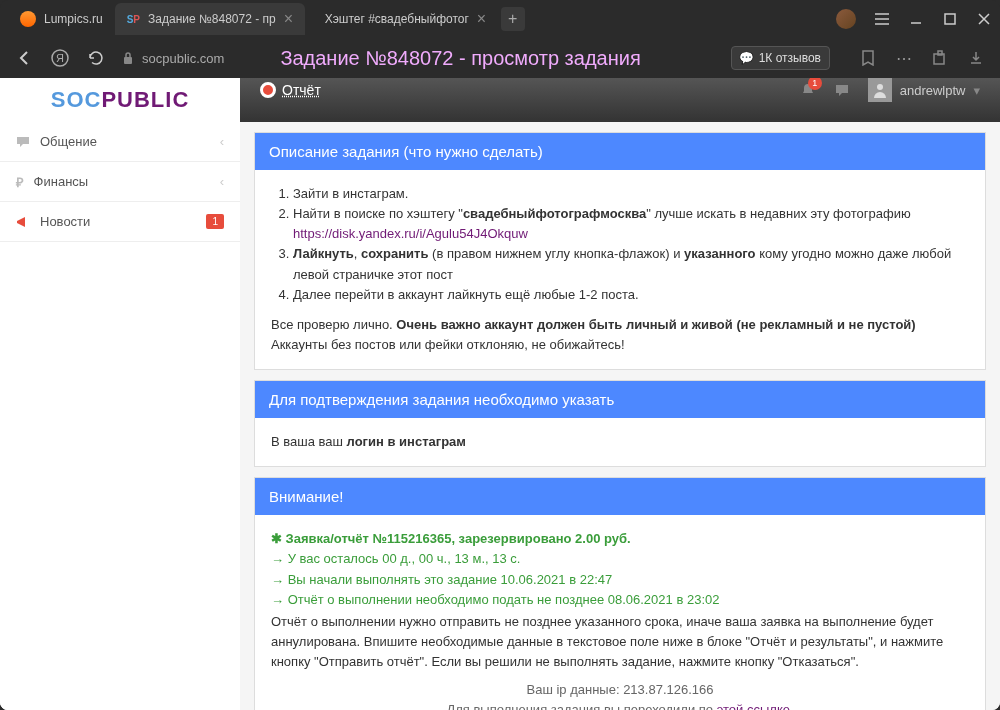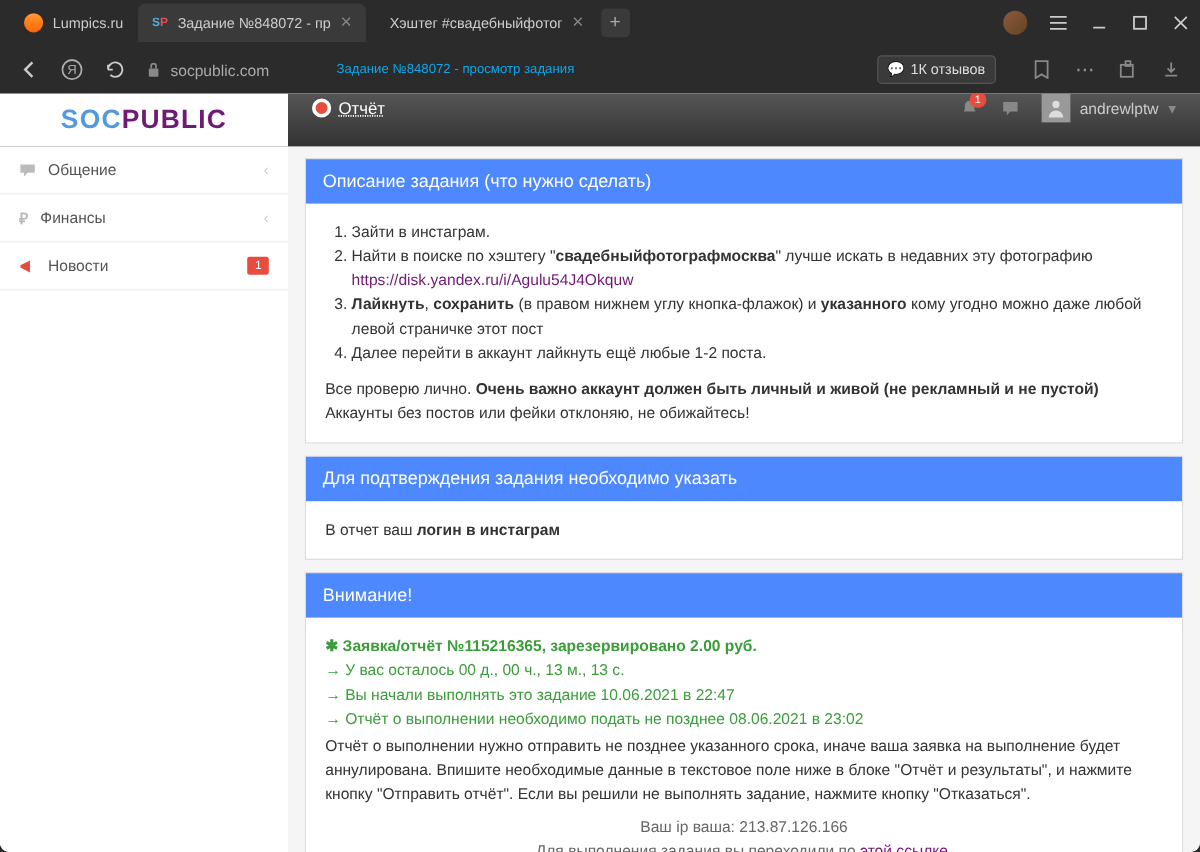--- a/index.html
+++ b/index.html
@@ -9,21 +9,21 @@
 .tab{height:32px;display:flex;align-items:center;padding:0 12px;color:#ccc;font-size:12px;border-radius:6px 6px 0 0;gap:8px;max-width:190px;overflow:hidden;white-space:nowrap}
 .tab.active{background:#3a3a3a}
 .tab-close{color:#888;font-size:16px;cursor:pointer}
 .window-controls{margin-left:auto;display:flex;gap:18px;color:#ccc;align-items:center}
 .circle-orange{width:16px;height:16px;border-radius:50%;background:linear-gradient(#ff9933,#ff6600)}
 .avatar-small{width:20px;height:20px;border-radius:50%;background:linear-gradient(135deg,#8b5a3c,#654321)}
 .address-bar{height:40px;display:flex;align-items:center;padding:0 14px;gap:16px;background:#2b2b2b}
 .nav-icon{width:20px;height:20px;display:flex;align-items:center;justify-content:center;color:#aaa;cursor:pointer}
 .url-box{display:flex;align-items:center;gap:8px;color:#aaa;font-size:13px}
 .lock{color:#888}
-.page-title{color:#0ea5e9;font-size:11px;margin-left:40px}
+.page-title{color:#f0abfc;font-size:20px;margin-left:40px}
 .reviews-btn{background:#3a3a3a;border:1px solid #555;border-radius:4px;padding:4px 8px;color:#ddd;font-size:12px;display:flex;align-items:center;gap:4px;margin-left:auto}
 .bar-icon{color:#999}
 .content{background:#fff;height:632px;overflow:hidden}
 .site-header{height:44px;background:linear-gradient(#555,#333);display:flex;align-items:flex-start;position:relative}
 .logo-box{width:240px;height:44px;background:#fff;display:flex;align-items:center;justify-content:center;font-size:22px;font-weight:bold;letter-spacing:1px}
 .logo-soc{color:#5599dd}
 .logo-public{color:#701a75}
 .header-dark{flex:1;display:flex;align-items:center;padding:0 20px;color:#fff}
 .help{display:flex;align-items:center;gap:6px;font-size:14px}
 .life-ring{width:16px;height:16px;border-radius:50%;border:3px solid #fff;background:#e74c3c;position:relative}
@@ -221,33 +221,33 @@
             <li><b>Лайкнуть</b><span>, </span><b>сохранить</b><span> (в правом нижнем углу кнопка-флажок) и </span><b>указанного</b><span> кому угодно можно даже любой левой страничке этот пост</span></li>
             <li>Далее перейти в аккаунт лайкнуть ещё любые 1-2 поста.</li>
           </ol>
           <p style="margin-top:10px"><span>Все проверю лично. </span><b>Очень важно аккаунт должен быть личный и живой (не рекламный и не пустой)</b><span> Аккаунты без постов или фейки отклоняю, не обижайтесь!</span></p>
         </div>
       </div>
 
       <div class="panel">
         <div class="panel-header">Для подтверждения задания необходимо указать</div>
         <div class="panel-body">
-          <span>В отчет ваш </span><b>логин в инстаграм</b>
+          <span>В ваша ваш </span><b>логин в инстаграм</b>
         </div>
       </div>
 
       <div class="panel">
         <div class="panel-header">Внимание!</div>
         <div class="panel-body">
           <div class="green"><b>✱ <span>Заявка/отчёт №115216365, зарезервировано 2.00 руб.</span></b></div>
           <div class="green"><span class="arrow-green">→</span> <span>У вас осталось 00 д., 00 ч., 13 м., 13 с.</span></div>
           <div class="green"><span class="arrow-green">→</span> <span>Вы начали выполнять это задание 10.06.2021 в 22:47</span></div>
           <div class="green"><span class="arrow-green">→</span> <span>Отчёт о выполнении необходимо подать не позднее 08.06.2021 в 23:02</span></div>
           <div style="margin-top:2px">Отчёт о выполнении нужно отправить не позднее указанного срока, иначе ваша заявка на выполнение будет аннулирована. Впишите необходимые данные в текстовое поле ниже в блоке "Отчёт и результаты", и нажмите кнопку "Отправить отчёт". Если вы решили не выполнять задание, нажмите кнопку "Отказаться".</div>
           <div class="ip-block">
-            <span>Ваш ip ваша: </span><span>213.87.126.166</span><br>
+            <span>Ваш ip данные: </span><span>213.87.126.166</span><br>
             <span>Для выполнения задания вы переходили по </span><a href="#">этой ссылке</a><span>.</span>
           </div>
         </div>
       </div>
     </div>
   </div>
 </div>
 
 </body></html>

